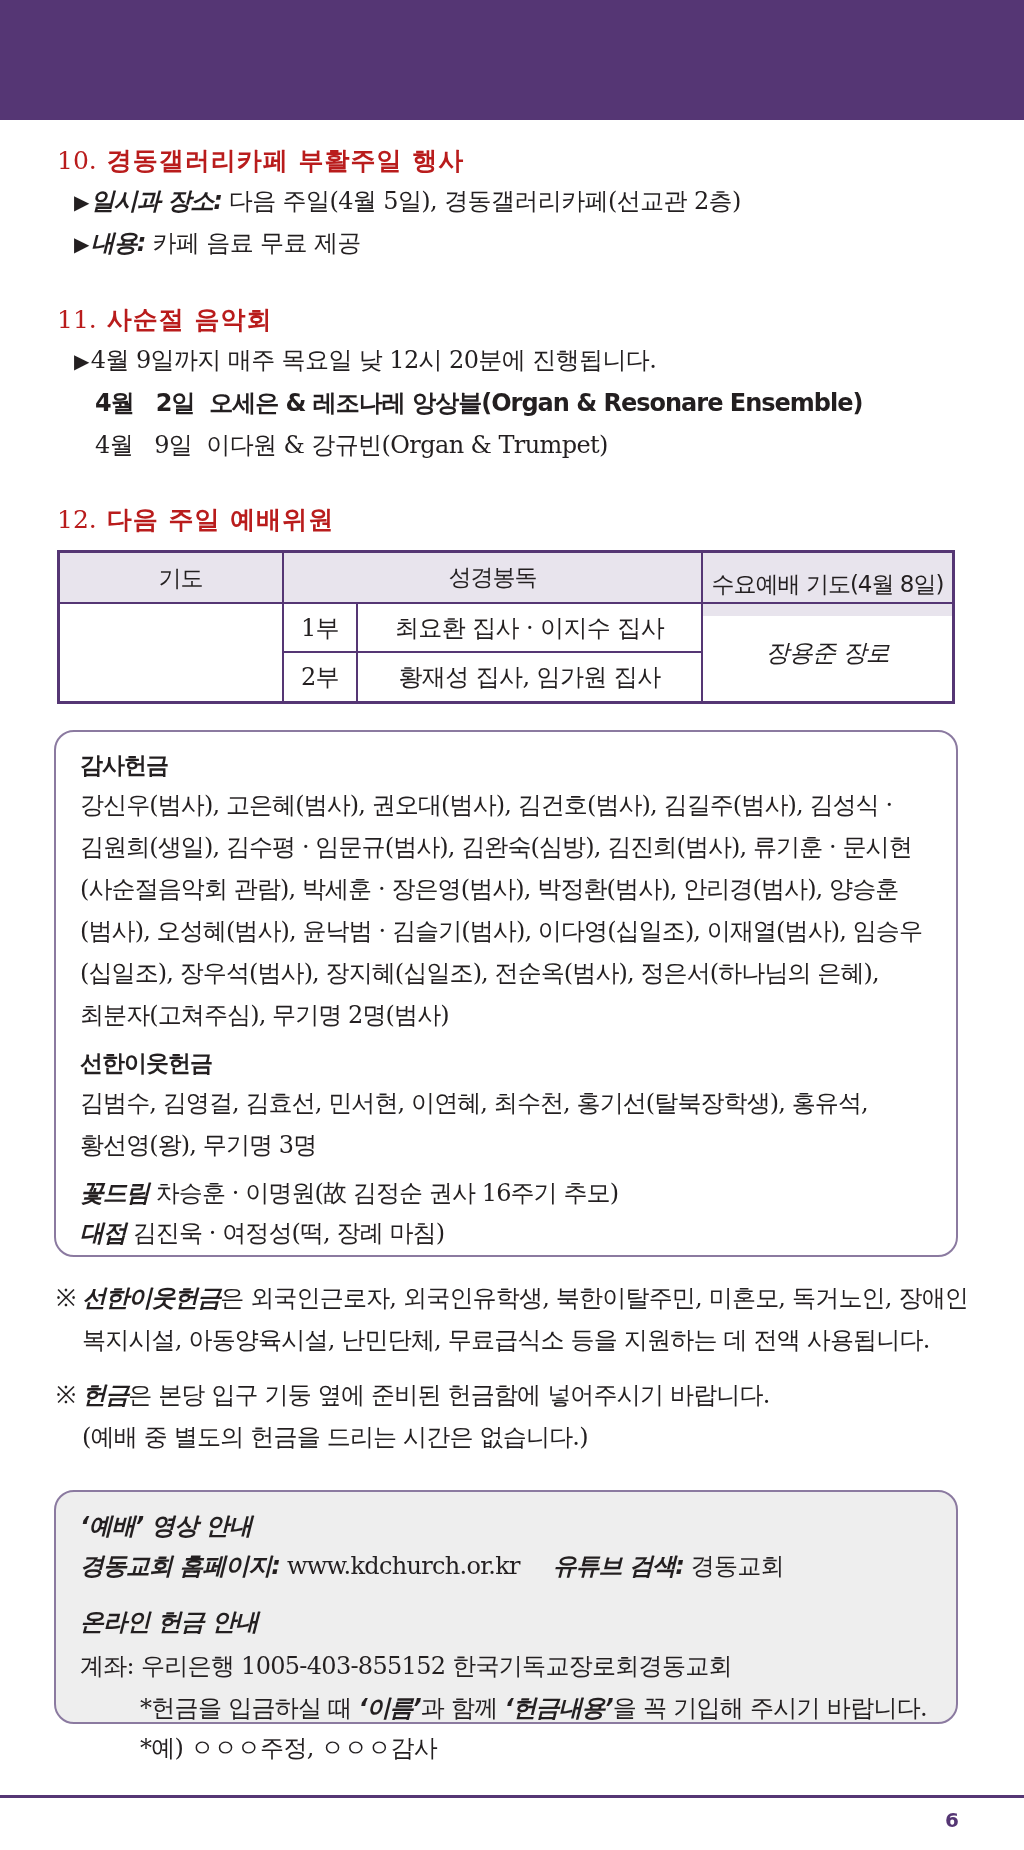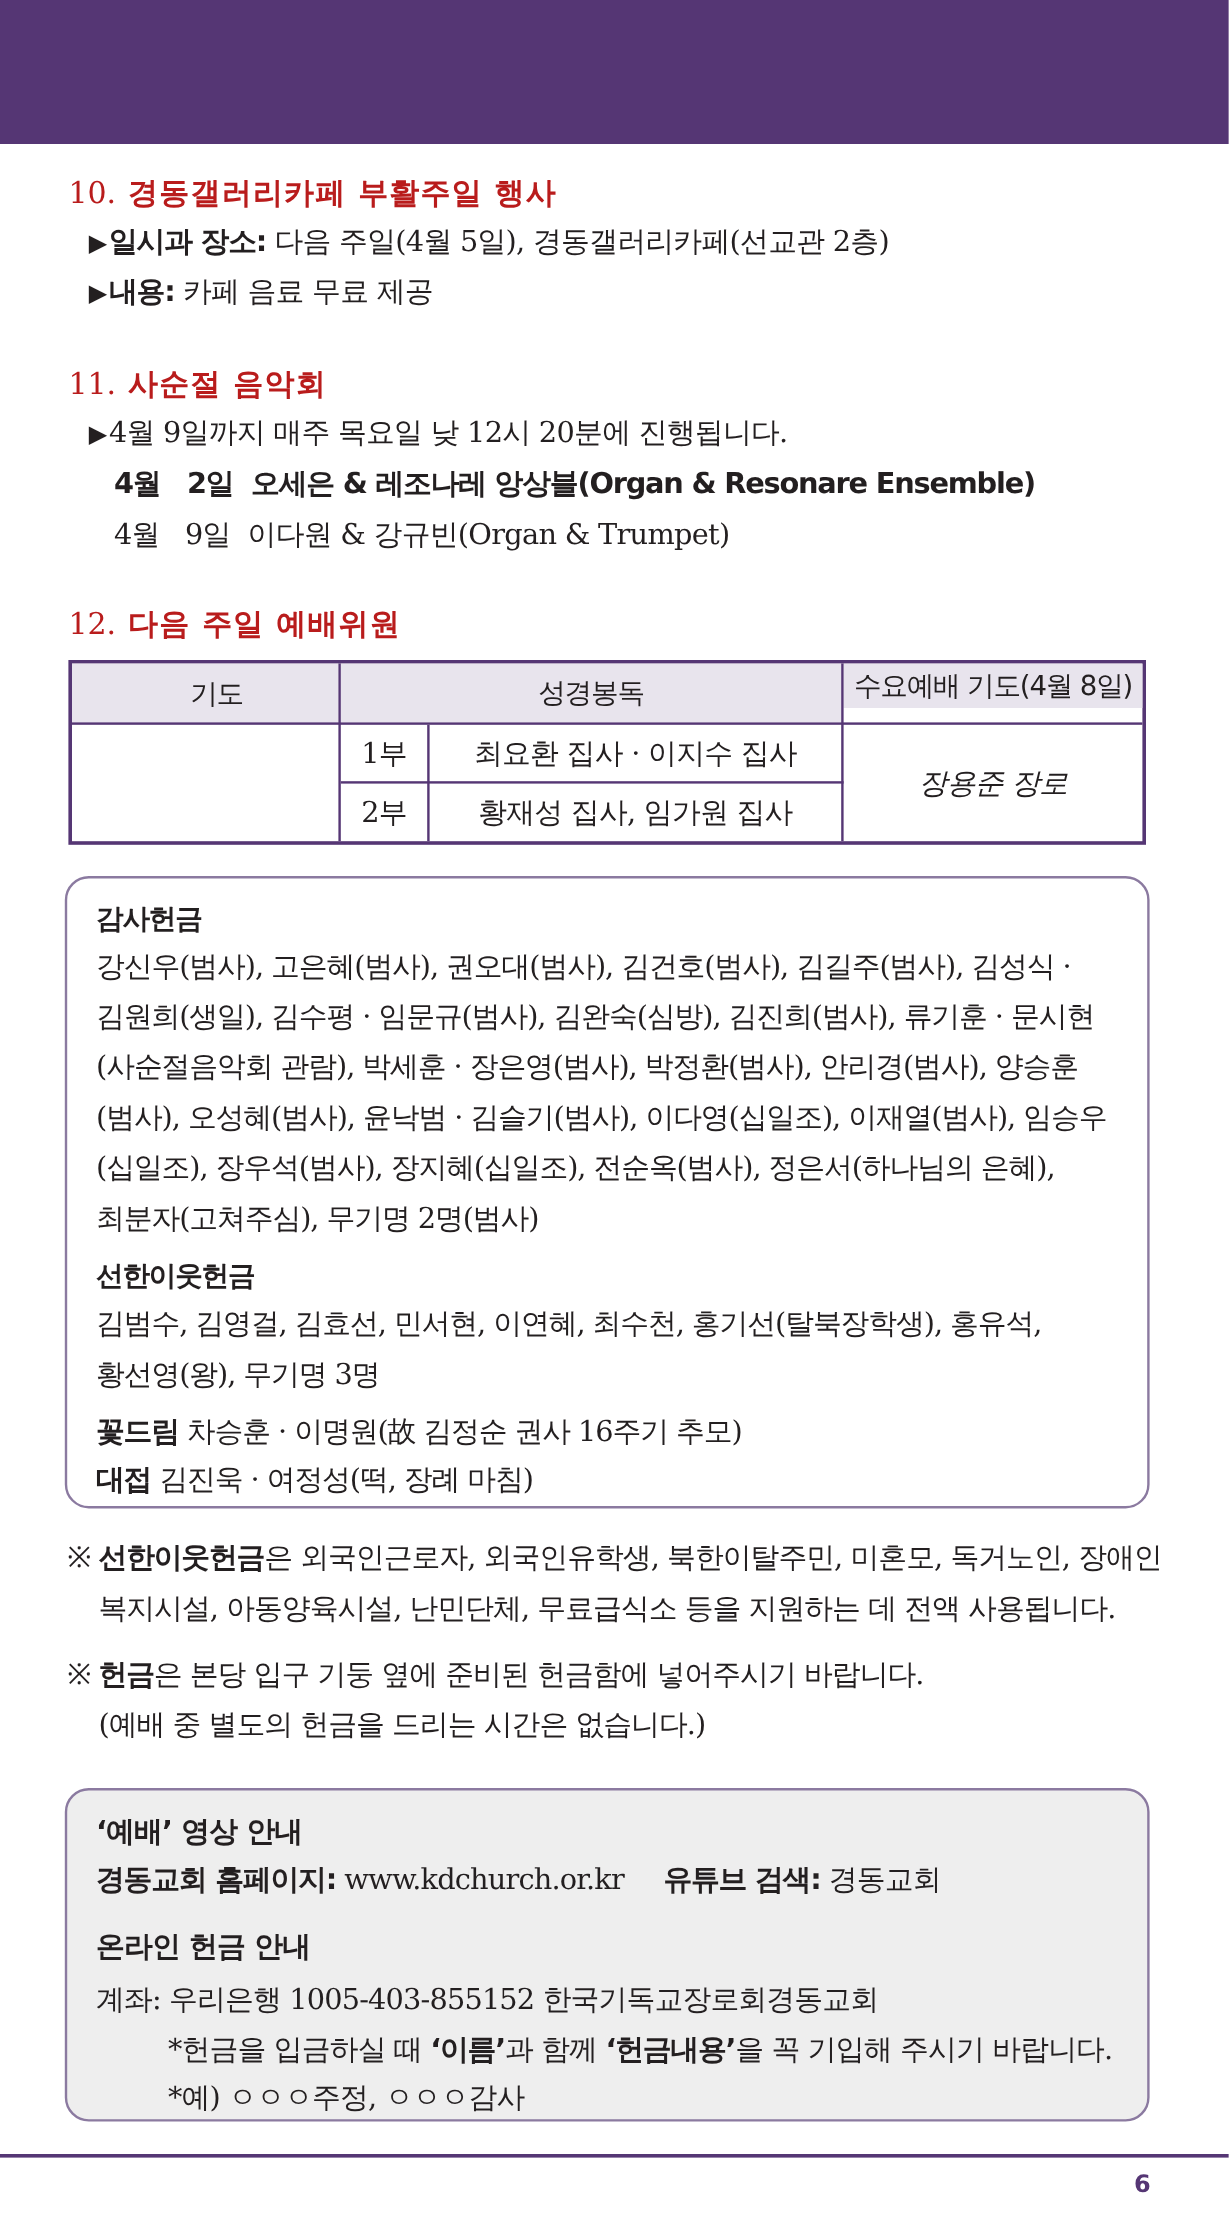--- a/index.html
+++ b/index.html
@@ -6,38 +6,38 @@
     html, body { width: 1024px; height: 1850px; background: #ffffff; overflow: hidden; }
     body { position: relative; font-family: "DejaVu Serif", "Liberation Serif", serif; color: #231f20; }
     .sans { font-family: "DejaVu Sans", "Liberation Sans", sans-serif; }
 
     .top-band { position: absolute; left: 0; top: 0; width: 1024px; height: 120px; background: #553674; }
 
     .sec-title { position: absolute; left: 57px; font-family: "DejaVu Sans", "Liberation Sans", sans-serif; font-weight: bold; font-size: 25px; color: #b91c1c; letter-spacing: 1px; }
     .sec-title .num { font-family: "DejaVu Serif", "Liberation Serif", serif; font-weight: normal; letter-spacing: 0; margin-right: 10px; }
 
     .line { position: absolute; font-size: 24px; line-height: 30px; white-space: nowrap; letter-spacing: -0.6px; }
-    .line b, .bold { font-family: "DejaVu Sans", "Liberation Sans", sans-serif; font-weight: bold; letter-spacing: -1px; }
+    .line b, .bold { font-family: "DejaVu Sans", "Liberation Sans", sans-serif; font-weight: bold; letter-spacing: -1px; font-style: italic; }
     .tri { font-size: 20px; display: inline-block; margin-right: 2px; }
 
     
     .wtable { position: absolute; left: 57px; top: 550px; width: 898px; height: 154px; border: 3px solid #553674; }
     .wtable .cell { position: absolute; display: flex; align-items: center; justify-content: center; text-align: center; font-size: 24px; letter-spacing: -0.6px; }
     .wtable .head { background: #e8e4ed; font-family: "DejaVu Sans", "Liberation Sans", sans-serif; font-size: 23px; letter-spacing: -1px; }
     .vl { position: absolute; width: 2px; background: #553674; }
     .hl { position: absolute; height: 2px; background: #553674; }
 
     
     .box { position: absolute; left: 54px; top: 730px; width: 904px; height: 527px; border: 2px solid #8b7aa0; border-radius: 20px; background: #fff; }
     .box .hdr { position: absolute; left: 24px; font-family: "DejaVu Sans", "Liberation Sans", sans-serif; font-weight: bold; font-size: 23px; letter-spacing: -1px; }
     .box .txt { position: absolute; left: 24px; font-size: 24px; line-height: 42px; white-space: nowrap; letter-spacing: -0.9px; }
 
     .note { position: absolute; left: 56px; font-size: 24px; line-height: 42px; white-space: nowrap; letter-spacing: -0.8px; }
 
-    .infobox { position: absolute; left: 54px; top: 1490px; width: 904px; height: 278px; border: 2px solid #8b7aa0; border-radius: 20px; background: #eeeeee; padding-left: 16px; }
+    .infobox { position: absolute; left: 54px; top: 1490px; width: 904px; height: 234px; border: 2px solid #8b7aa0; border-radius: 20px; background: #eeeeee; padding-left: 16px; }
     .infobox .l { position: absolute; left: 24px; font-size: 24px; white-space: nowrap; letter-spacing: -0.7px; }
 
     .footer-rule { position: absolute; left: 0; top: 1795px; width: 1024px; height: 3px; background: #553674; }
     .page-num { position: absolute; left: 945px; top: 1808px; font-family: "DejaVu Sans", "Liberation Sans", sans-serif; font-weight: bold; font-size: 20px; color: #553674; }
   </style>
 </head>
 <body>
 
 <div class="top-band"></div>
 
@@ -64,21 +64,21 @@
   <span style="white-space:pre;">4월   9일</span>&nbsp;&nbsp;<span>이다원 &amp; 강규빈(Organ &amp; Trumpet)</span>
 </div>
 
 <div class="sec-title" style="top:503px;">
   <span class="num">12.</span><span>다음 주일 예배위원</span>
 </div>
 
 <div class="wtable">
   <div class="cell head" style="left:0; top:0; width:222px; height:50px;padding-left:19px;">기도</div>
   <div class="cell head" style="left:224px; top:0; width:417px; height:49px;">성경봉독</div>
-  <div class="cell head" style="left:643px; top:0; width:249px; height:37px;">수요예배 기도(4월 8일)</div>
+  <div class="cell head" style="left:643px; top:0; width:249px; height:63px;">수요예배 기도(4월 8일)</div>
 
   <div class="cell" style="left:224px; top:51px; width:72px; height:47px;">1부</div>
   <div class="cell" style="left:298px; top:51px; width:343px; height:47px;">최요환 집사 · 이지수 집사</div>
   <div class="cell" style="left:224px; top:100px; width:72px; height:48px;">2부</div>
   <div class="cell" style="left:298px; top:100px; width:343px; height:48px;">황재성 집사, 임가원 집사</div>
   <div class="cell" style="left:643px; top:51px; width:249px; height:97px;font-style:italic;">장용준 장로</div>
 
   <div class="hl" style="left:0; top:49px; width:892px;"></div>
   <div class="hl" style="left:224px; top:98px; width:419px;"></div>
   <div class="vl" style="left:222px; top:0; height:148px;"></div>

